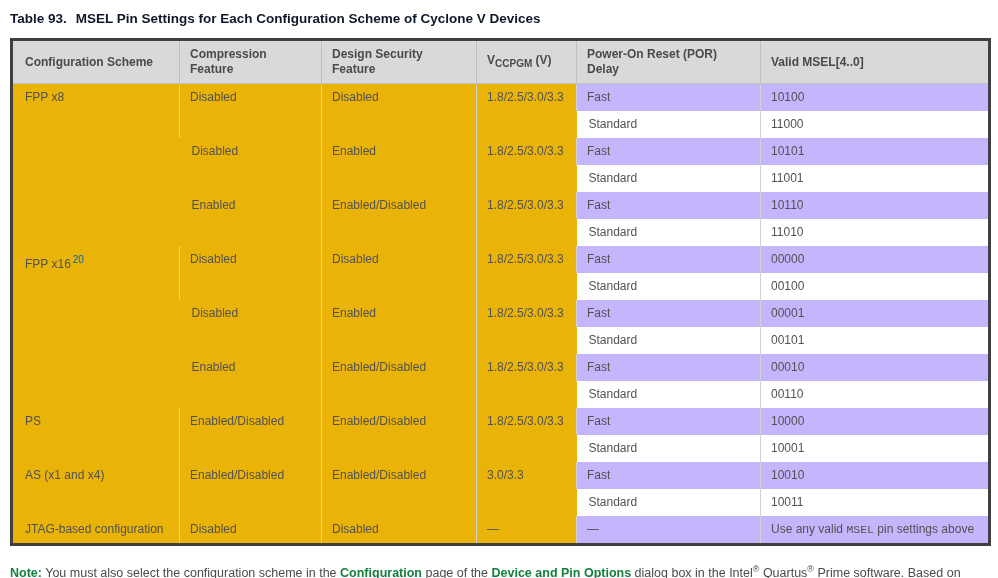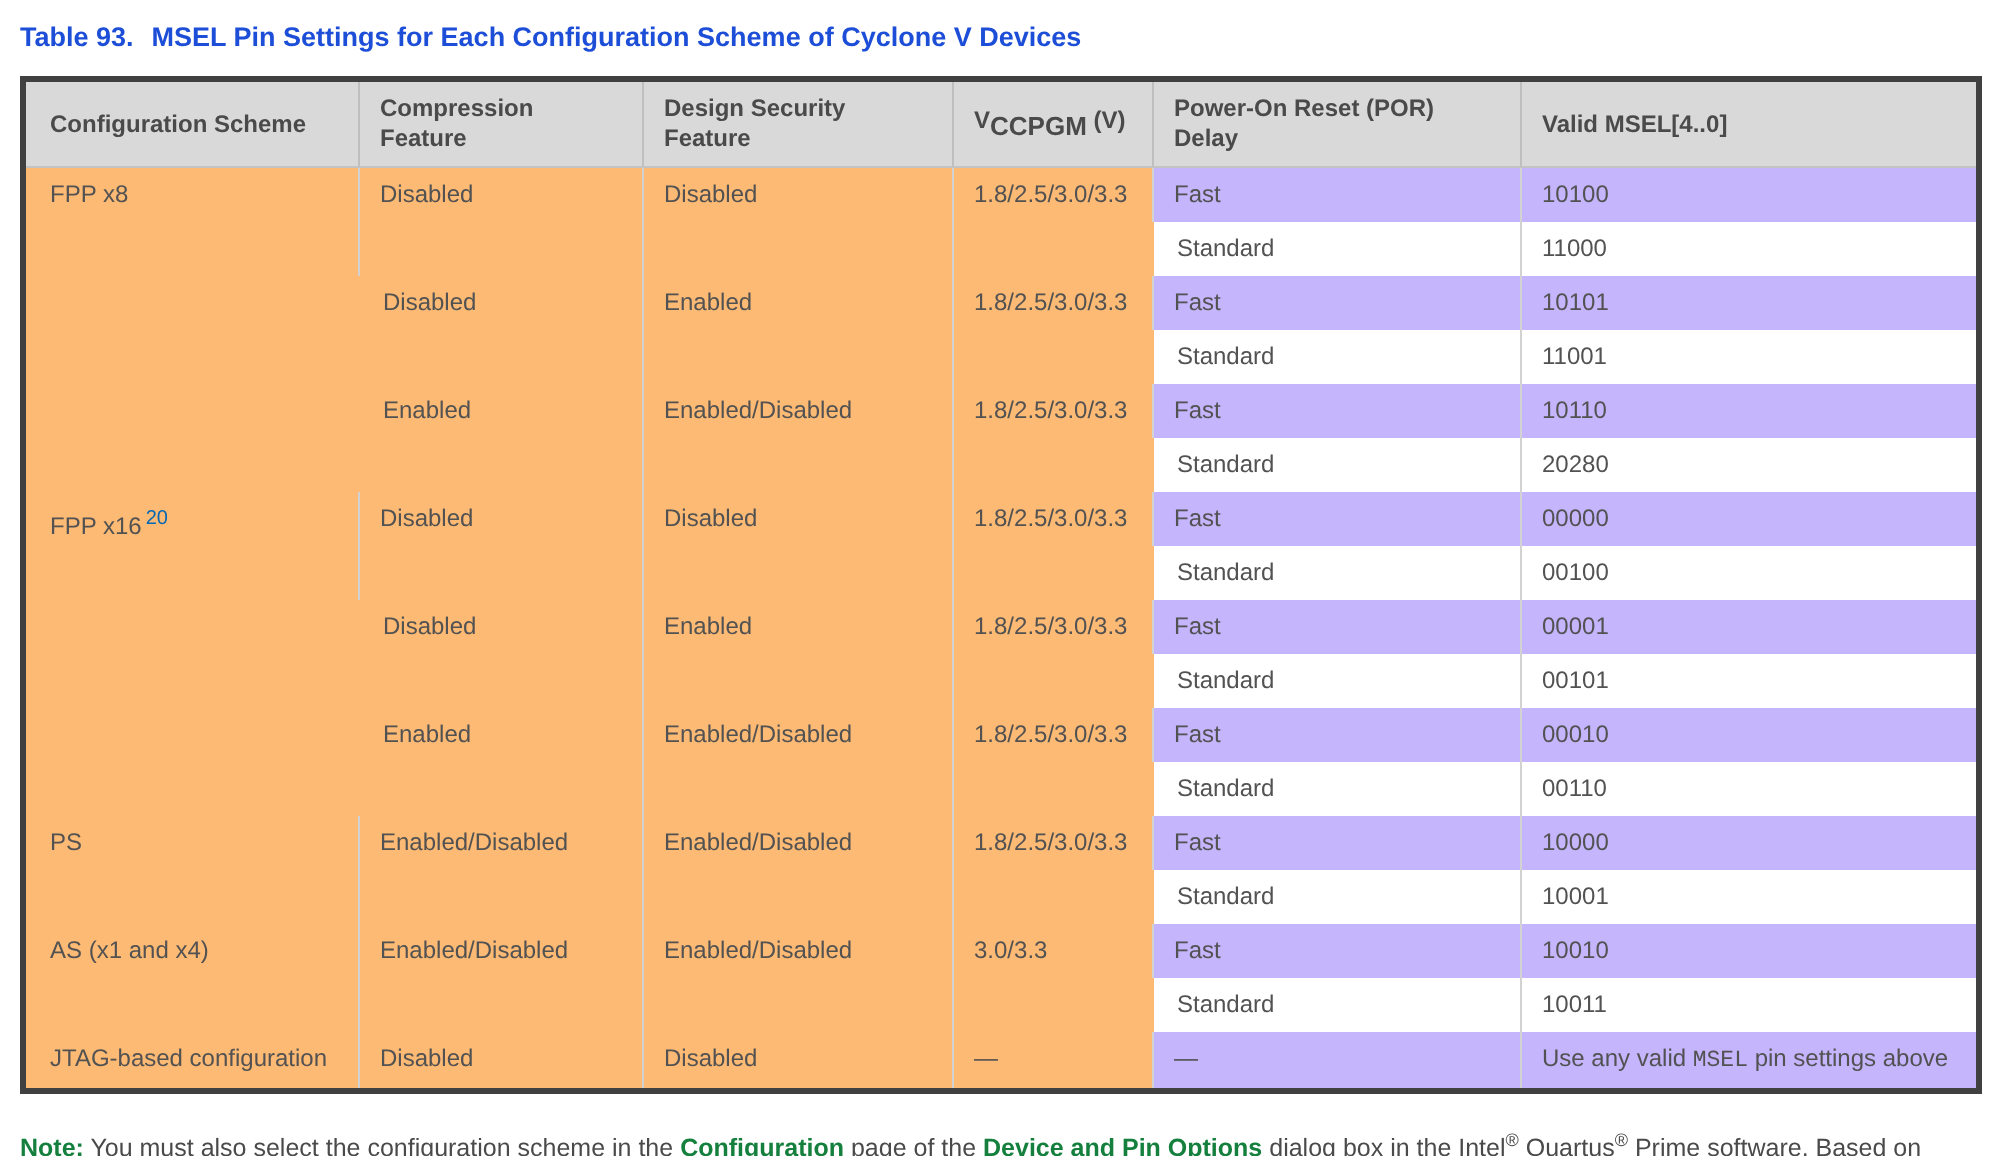--- a/index.html
+++ b/index.html
@@ -1,34 +1,34 @@
 <!DOCTYPE html>
 <html><head>
 <meta charset="utf-8">
 <style>
   * { box-sizing: border-box; }
   html,body { margin:0; padding:0; background:#fff; }
   body { font-family:"Liberation Sans", sans-serif; color:#525252; }
   .page { width:998px; height:578px; padding:8px 10px 0 10px; background:#fff; overflow:hidden; }
 
-  .title { font-size:13.5px; font-weight:bold; color:#1d4ed8; margin:3px 0 12px 0; }
+  .title { font-size:13.5px; font-weight:bold; color:#0f172a; margin:3px 0 12px 0; }
   .title .tprefix { margin-right:9px; }
 
   table.msel { border-collapse:collapse; width:978px; table-layout:fixed;
                border:3px solid #404040; font-size:12px; }
   th { background:#d9d9d9; color:#4a4a4a; font-weight:bold; text-align:left;
        padding:6px 10px; border-left:1px solid #bfbfbf; border-bottom:1px solid #c3c3c3;
        height:27px; line-height:15px; }
   th:first-child, td:first-child { border-left:none; padding-left:12px; }
   td { padding:6px 10px; border-left:1px solid #d2d2d2; vertical-align:top;
        height:27px; line-height:15px; color:#525252; }
-  td.m { background:#fdba74; }          
+  td.m { background:#eab308; }          
   tr.sh td.r { background:#c4b5fd; }    
   .c { text-align:left; }
-  th sub { font-size:13px; }
+  th sub { font-size:10px; }
   sup.fn { color:#0068b5; font-size:10px; margin-left:2px; cursor:pointer;text-align:center; }
   .mono { font-family:"Liberation Mono", monospace; font-size:11.5px; }
 
   .note { width:978px; margin-top:14px; font-size:12.5px; line-height:19px; color:#4a4a4a; }
   .note b { color:#15803d; }
   .note sup { font-size:9px; }
 </style>
 </head>
 <body>
 
@@ -84,21 +84,21 @@
       </tr>
       <tr class="sh">
         <td class="m" rowspan="2">Enabled</td>
         <td class="m" rowspan="2">Enabled/Disabled</td>
         <td class="m c" rowspan="2">1.8/2.5/3.0/3.3</td>
         <td class="r c">Fast</td>
         <td class="r c">10110</td>
       </tr>
       <tr>
         <td class="r c">Standard</td>
-        <td class="r c">20280</td>
+        <td class="r c">11010</td>
       </tr>
 
       <tr class="sh">
         <td class="m" rowspan="6"><span>FPP x16</span><sup class="fn">20</sup></td>
         <td class="m" rowspan="2">Disabled</td>
         <td class="m" rowspan="2">Disabled</td>
         <td class="m c" rowspan="2">1.8/2.5/3.0/3.3</td>
         <td class="r c">Fast</td>
         <td class="r c">00000</td>
       </tr>

